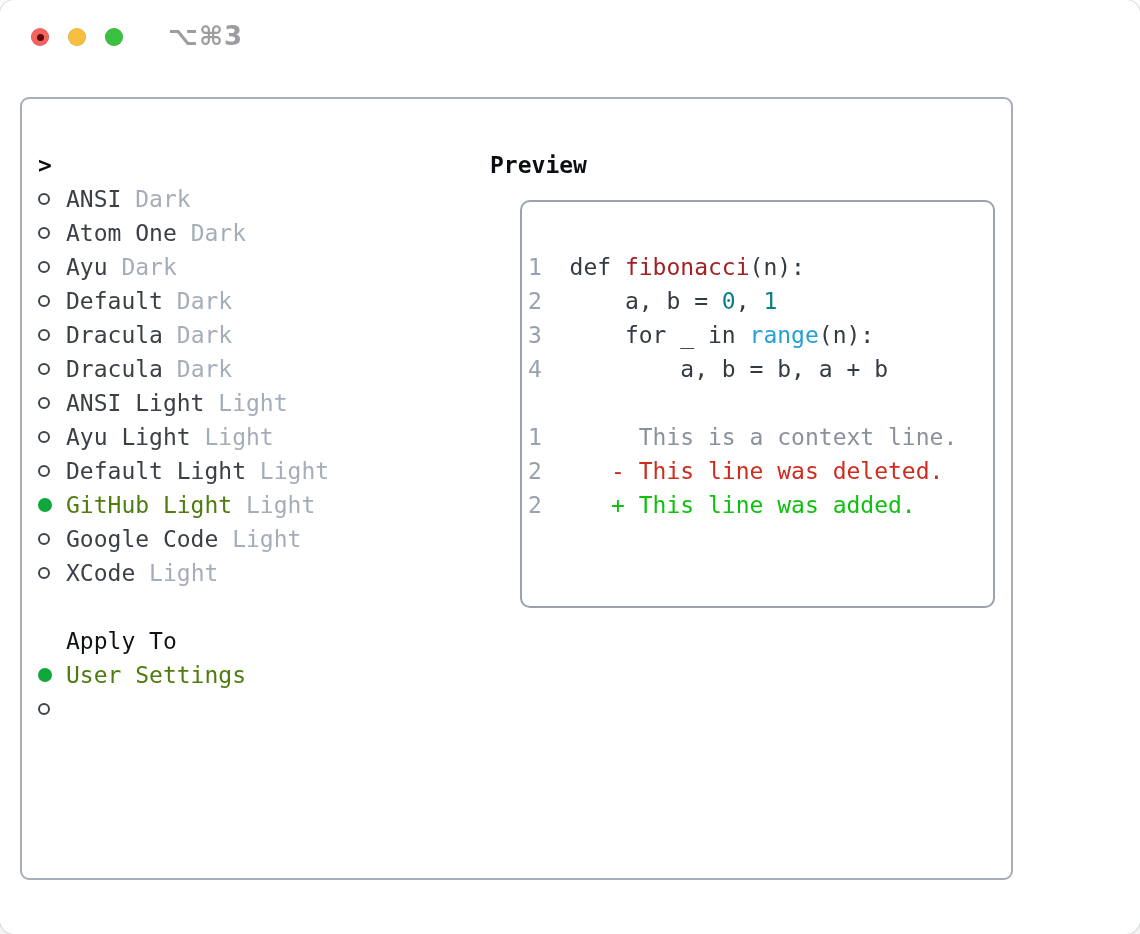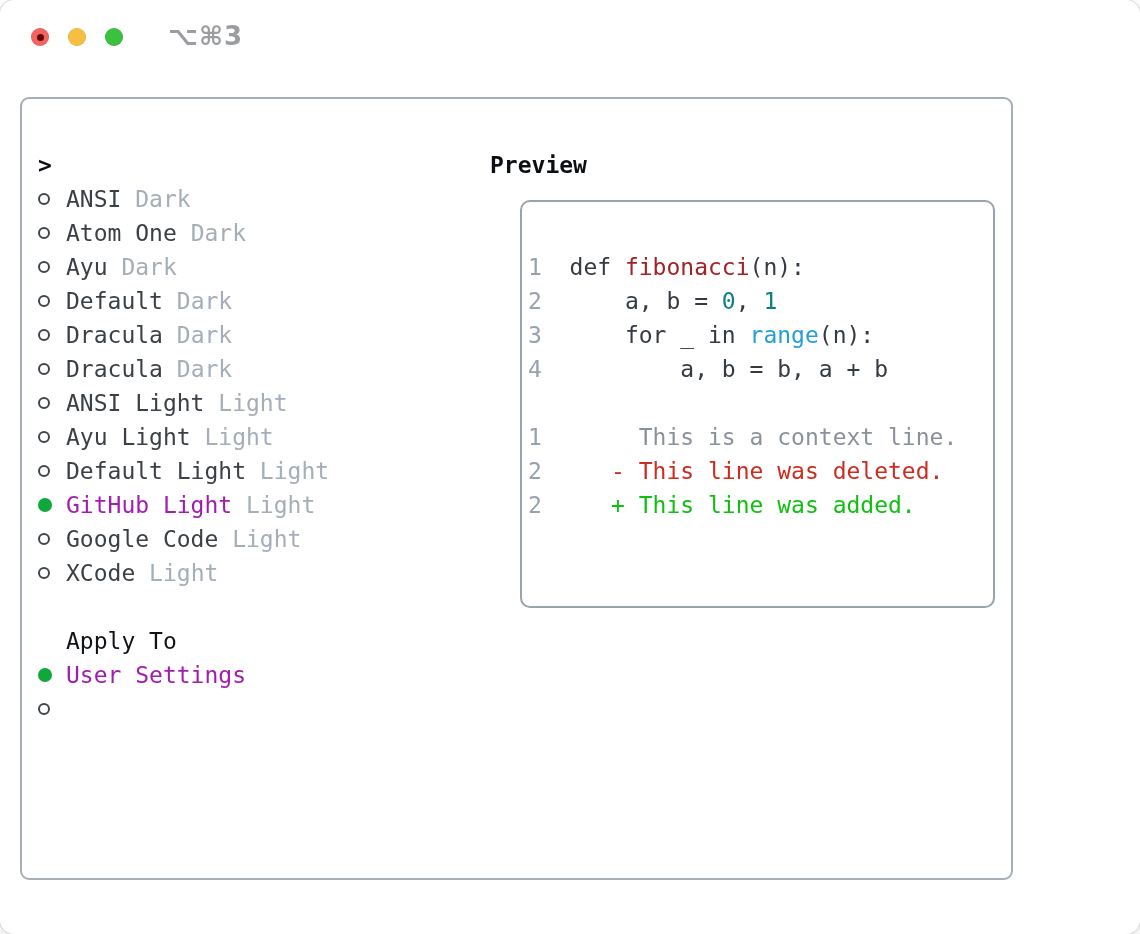--- a/index.html
+++ b/index.html
@@ -27,21 +27,21 @@
   
   .left-col{position:absolute;left:16px;top:49px;}
   .row{display:flex;align-items:center;height:34px;font-size:23px;white-space:pre;}
   .slot{display:inline-flex;align-items:center;width:28px;flex:0 0 28px;}
   .dot{display:inline-block;width:12px;height:12px;border:2px solid #3f464e;border-radius:50%;box-sizing:border-box;}
   .dot.sel{width:14px;height:14px;border:none;background:#10a83a;}
   .cursor{font-weight:700;color:#0b0e12;}
   .hdr{font-weight:700;color:#0b0e12;}
   .hdr2{color:#0f1216;}
   .nm{color:#3a4046;}
-  .nm.sel-txt{color:#a21caf;}
+  .nm.sel-txt{color:#4d7c0f;}
   .vr{color:#a5adb8;white-space:pre;}
   .spacer{height:34px;}
   .hint{white-space:pre-line;font-size:23px;line-height:34px;color:#a5adb8;}
 
   
   .preview-title{position:absolute;left:468px;top:49px;height:34px;line-height:34px;
                  font-size:23px;font-weight:700;color:#0b0e12;}
   .preview-box{position:absolute;left:488px;top:101px;width:475px;height:408px;
                box-sizing:border-box;border:2px solid #9aa2ae;border-radius:10px;
                padding:48px 0 0 6px;overflow:hidden;background:#fff;margin-left:10px;}

